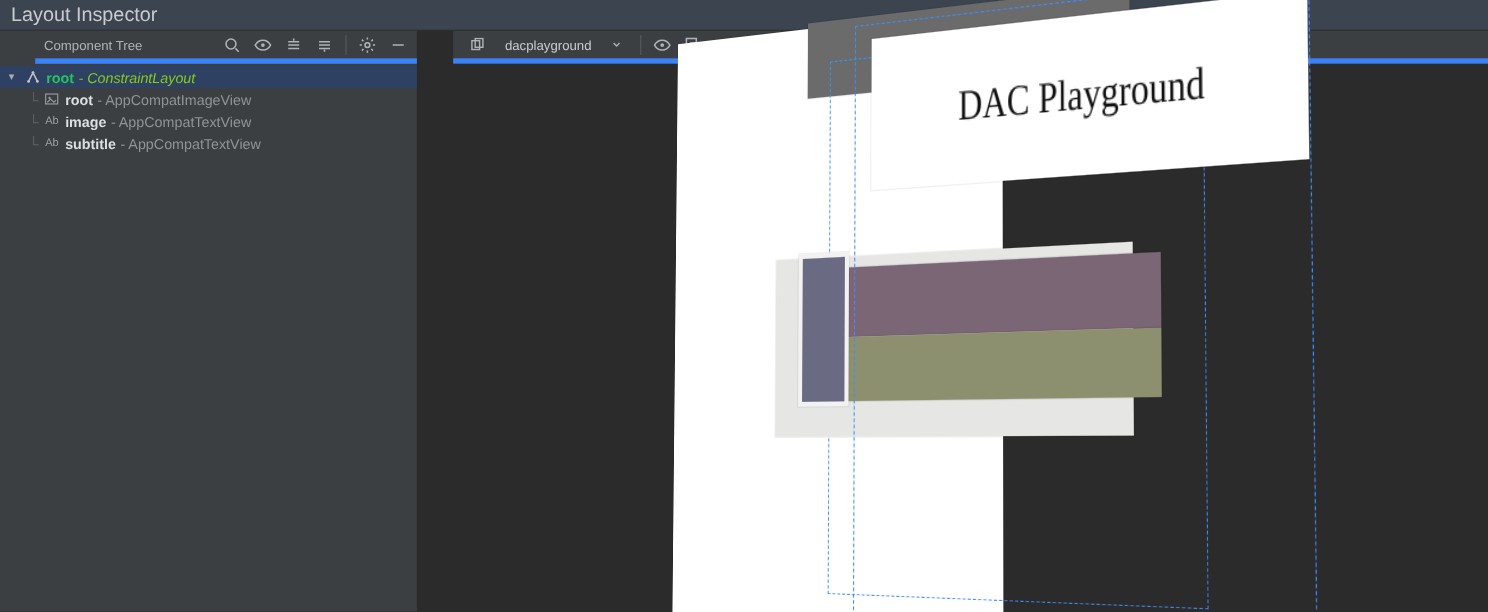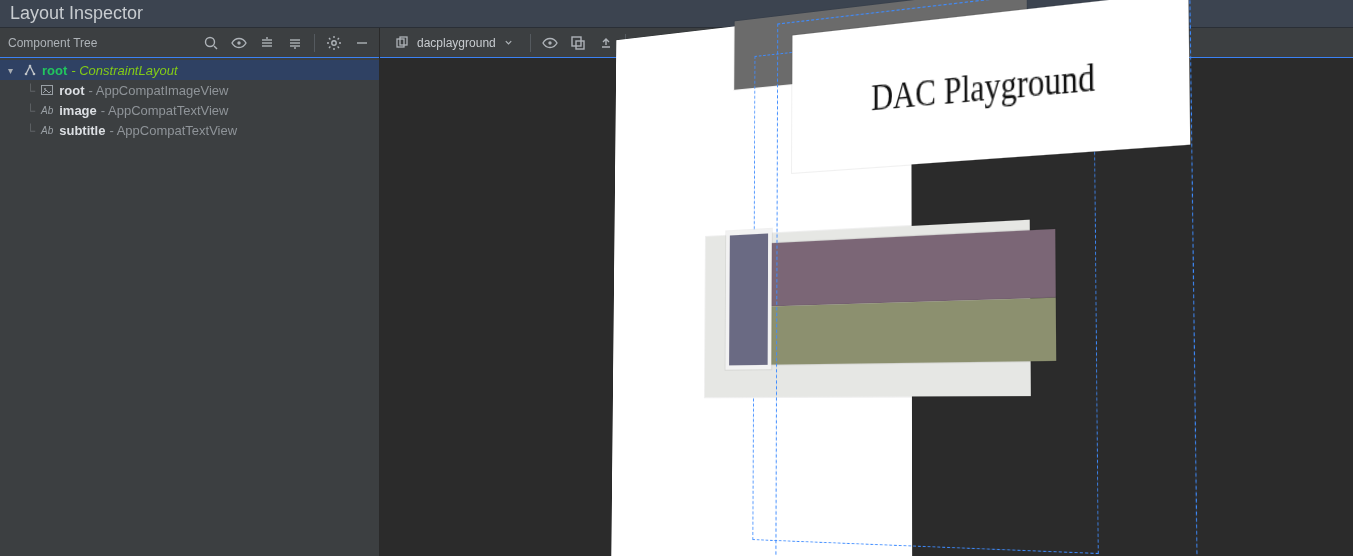--- a/index.html
+++ b/index.html
@@ -7,47 +7,47 @@
   .root { width: 100%; height: 100%; display: flex; flex-direction: column; }
 
   
   .titlebar { height: 28px; background: #3c4450; border-bottom: 1px solid #2a2f36; display: flex; align-items: center; padding: 0 10px; font-size: 18px; color: #c8ccd0; }
 
   
   .main { flex: 1; display: flex; background: #313335; }
 
   
   .left-panel { width: 380px; background: #3c3f41; display: flex; flex-direction: column; border-right: 1px solid #2a2a2a; }
-  .left-header, .right-toolbar { height: 30px; display: flex; align-items: center; font-size: 12px; color: #aeb3b8; border-bottom: 1px solid #3b82f6; }
+  .left-header, .right-toolbar { height: 30px; display: flex; align-items: center; font-size: 12px; color: #aeb3b8; border-bottom: 5px solid #3b82f6; margin-left: 32px; }
   .left-header { padding: 0 8px; justify-content: space-between; }
   .left-header .title { color: #aeb3b8; }
   .left-header .icons, .right-toolbar .group { display: flex; align-items: center; gap: 10px; }
   .icon-btn { width: 18px; height: 18px; display: inline-flex; align-items: center; justify-content: center; color: #aeb3b8; cursor: pointer; }
   .icon-btn svg { width: 16px; height: 16px; stroke: currentColor; fill: none; stroke-width: 1.4; }
   .vsep { width: 1px; height: 18px; background: #555a5f; }
 
   
   .tree { flex: 1; padding-top: 2px; font-size: 13px; }
   .tree-row { height: 20px; display: flex; align-items: center; gap: 4px; padding-left: 8px; }
   .tree-row.selected { background: #2f4163; }
   .chevron { width: 10px; color: #a8adb2; font-size: 10px; }
   .indent { display:inline-block; }
   .tree-connector { color:#5e6266; }
-  .node-icon { width: 16px; height: 14px; display: inline-flex; align-items: center; justify-content: center; font-style: italic; }
+  .node-icon { width: 16px; height: 14px; display: inline-flex; align-items: center; justify-content: center; }
   .node-icon svg { width:14px; height:14px; }
   .ab-badge { font-size: 10px; color:#9aa0a5; border:0; padding:0 1px; font-family: sans-serif; }
   .node-name { color: #dcdfe3; font-weight: 600; }
   .selected .node-name { color: #22c55e; }
   .node-type { color: #8f9499; }
   .selected .node-type { color: #84cc16; font-style: italic; }
 
   
   .right-panel { flex: 1; display: flex; flex-direction: column; background: #2b2b2b; }
   .right-toolbar { padding: 0 8px; gap: 10px; background: #3c3f41; }
-  .process-btn { display: inline-flex; align-items: center; gap: 8px; padding: 0 6px; height: 22px; border: 1px solid transparent; border-radius: 3px; cursor: pointer; color: #c8ccd0; font-size: 12px; }
+  .process-btn { display: inline-flex; align-items: center; gap: 18px; padding: 0 6px; height: 22px; border: 1px solid transparent; border-radius: 3px; cursor: pointer; color: #c8ccd0; font-size: 12px; }
   .slider-label { font-size: 12px; color: #c8ccd0; }
   .slider { position: relative; width: 180px; height: 14px; }
   .slider-track { position: absolute; top: 6px; left: 0; right: 0; height: 2px; background: #6e7276; }
   .slider-thumb { position: absolute; top: 1px; width: 12px; height: 12px; background: #b9bcbf; border-radius: 2px; left: 20px; }
 
   
   .viewport { flex: 1; position: relative; background: #2b2b2b; perspective: 1800px; perspective-origin: 50% 45%; }
   .scene { position: absolute; top: 50%; left: 50%; transform-style: preserve-3d; transform: translate(-50%, -50%) rotateX(4deg) rotateY(-28deg); }
   .layer { position: absolute; transform-style: preserve-3d; box-shadow: 0 0 0 1px rgba(0,0,0,0.06); }
   .l-base { width: 360px; height: 620px; background: #ffffff; transform: translate3d(-310px, -300px, 0px); }

